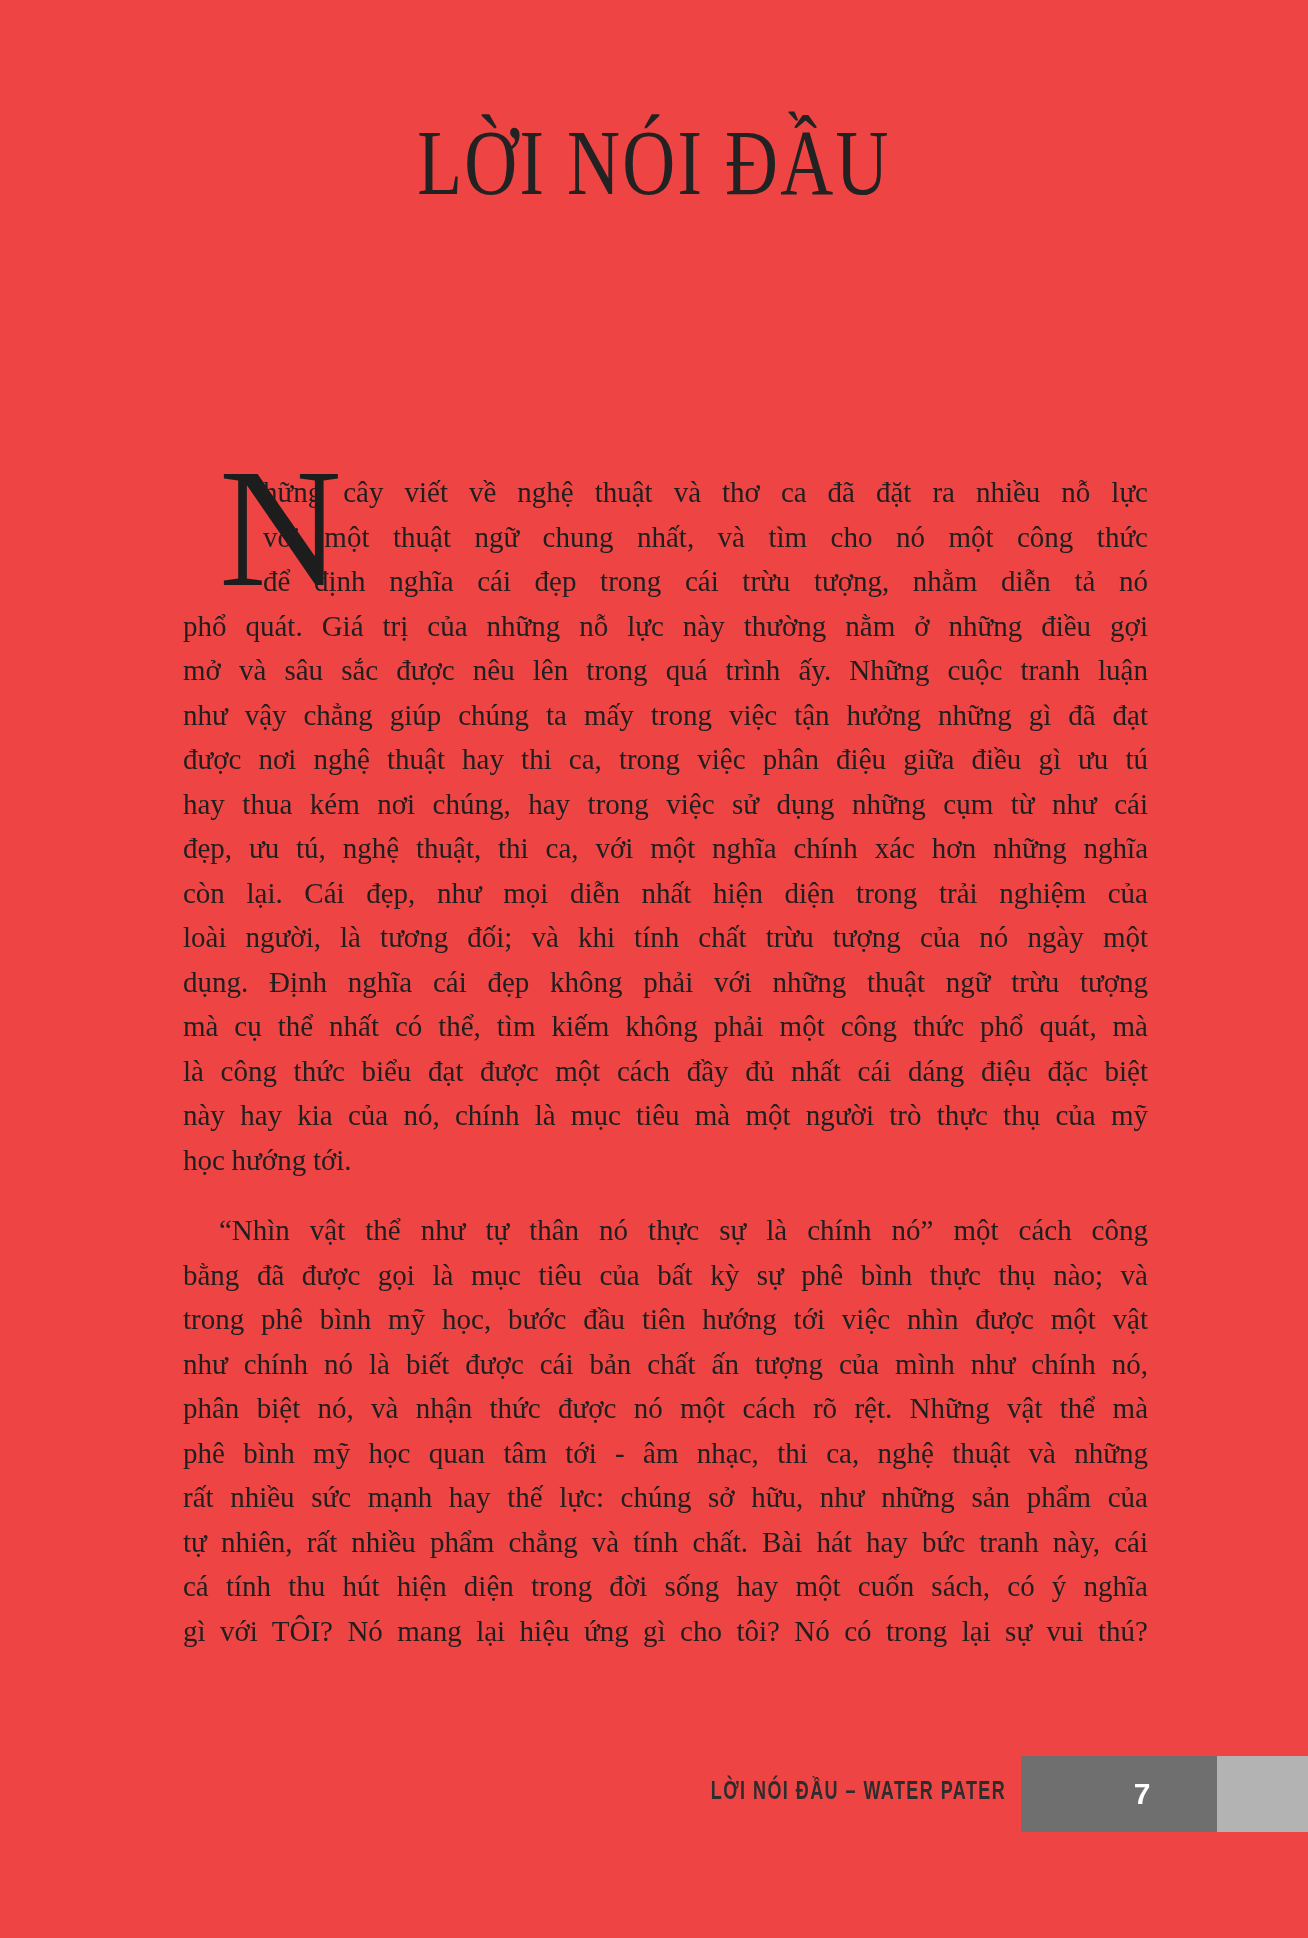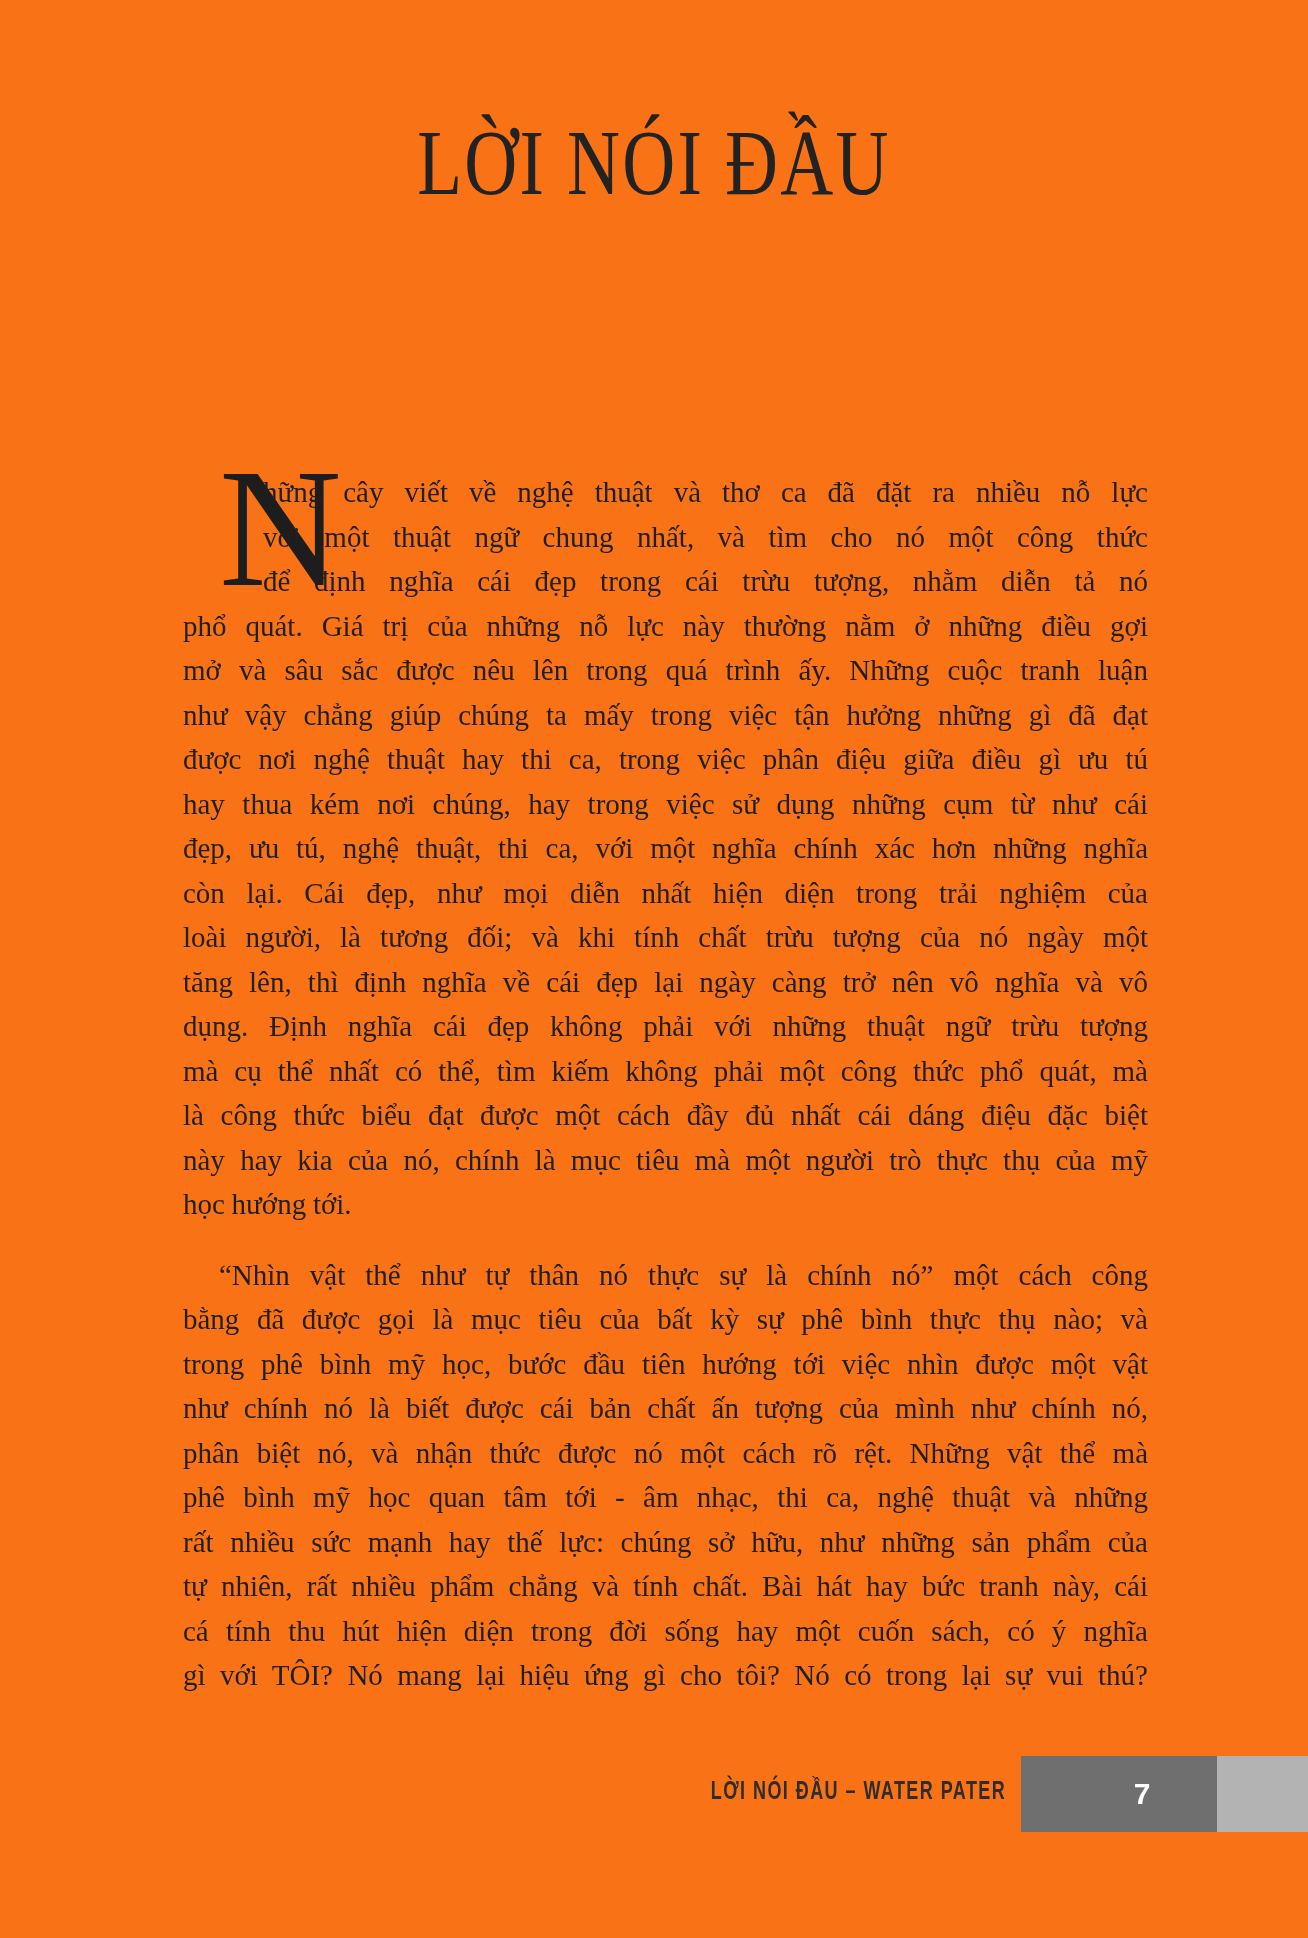--- a/index.html
+++ b/index.html
@@ -1,19 +1,19 @@
 <!DOCTYPE html>
 <html lang="vi"><head>
 <meta charset="utf-8">
 <style>
   html,body{margin:0;padding:0;background:#e8e8e8;}
   .page{
     position:relative;
     width:1308px;height:1938px;
-    background:#f97316;
+    background:#ef4444;
     margin:0 auto;
     overflow:hidden;
     font-family:"Liberation Serif", serif;
   }
   .title{
     position:absolute;
     top:108px;left:0;width:100%;
     margin:0;
     text-align:center;
     font-family:"Liberation Serif", serif;
@@ -96,21 +96,20 @@
         <div class="ln cap">với một thuật ngữ chung nhất, và tìm cho nó một công thức</div>
         <div class="ln cap">để định nghĩa cái đẹp trong cái trừu tượng, nhằm diễn tả nó</div>
         <div class="ln">phổ quát. Giá trị của những nỗ lực này thường nằm ở những điều gợi</div>
         <div class="ln">mở và sâu sắc được nêu lên trong quá trình ấy. Những cuộc tranh luận</div>
         <div class="ln">như vậy chẳng giúp chúng ta mấy trong việc tận hưởng những gì đã đạt</div>
         <div class="ln">được nơi nghệ thuật hay thi ca, trong việc phân điệu giữa điều gì ưu tú</div>
         <div class="ln">hay thua kém nơi chúng, hay trong việc sử dụng những cụm từ như cái</div>
         <div class="ln">đẹp, ưu tú, nghệ thuật, thi ca, với một nghĩa chính xác hơn những nghĩa</div>
         <div class="ln">còn lại. Cái đẹp, như mọi diễn nhất hiện diện trong trải nghiệm của</div>
         <div class="ln">loài người, là tương đối; và khi tính chất trừu tượng của nó ngày một</div>
-        <div class="ln">tăng lên, thì định nghĩa về cái đẹp lại ngày càng trở nên vô nghĩa và vô</div>
         <div class="ln">dụng. Định nghĩa cái đẹp không phải với những thuật ngữ trừu tượng</div>
         <div class="ln">mà cụ thể nhất có thể, tìm kiếm không phải một công thức phổ quát, mà</div>
         <div class="ln">là công thức biểu đạt được một cách đầy đủ nhất cái dáng điệu đặc biệt</div>
         <div class="ln">này hay kia của nó, chính là mục tiêu mà một người trò thực thụ của mỹ</div>
         <div class="ln lastln">học hướng tới.</div>
       </div>
       <div class="para para2">
         <div class="ln indent">“Nhìn vật thể như tự thân nó thực sự là chính nó” một cách công</div>
         <div class="ln">bằng đã được gọi là mục tiêu của bất kỳ sự phê bình thực thụ nào; và</div>
         <div class="ln">trong phê bình mỹ học, bước đầu tiên hướng tới việc nhìn được một vật</div>

